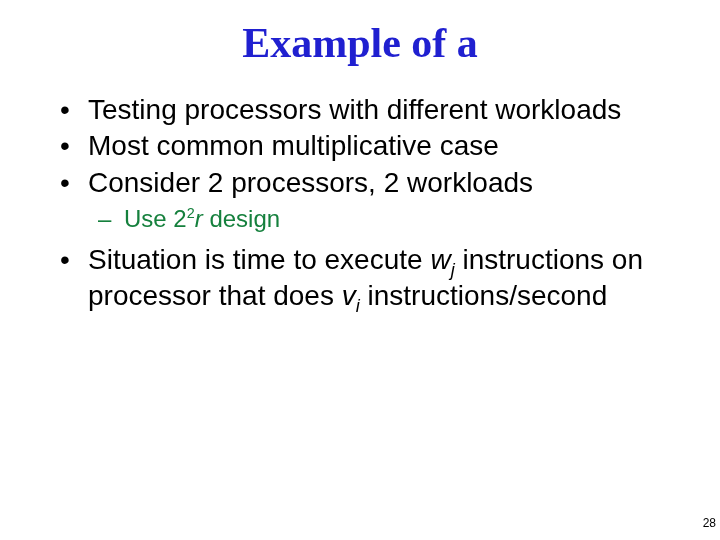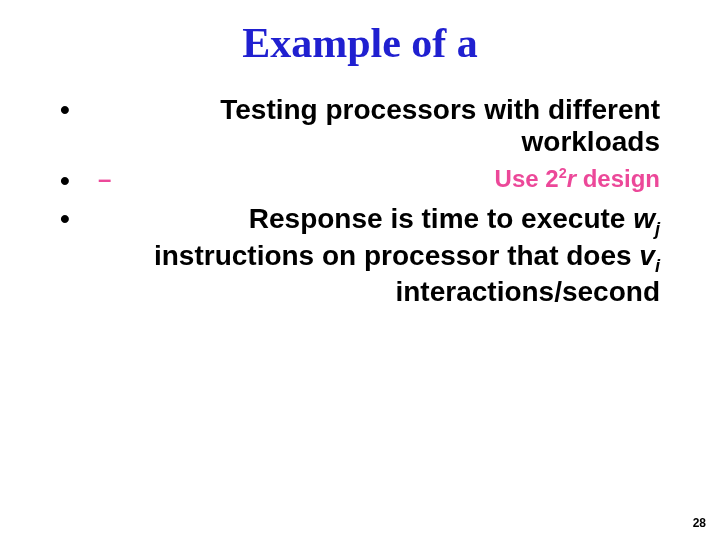--- a/index.html
+++ b/index.html
@@ -1,65 +1,67 @@
 <!DOCTYPE html>
 <html><head>
 <meta charset="utf-8">
 <style>
-  * { margin: 0; padding: 0; box-sizing: border-box; font-weight: bold; }
+  * { margin: 0; padding: 0; box-sizing: border-box; }
   html, body { width: 720px; height: 540px; background: #fff; font-family: Arial, Helvetica, sans-serif; }
   .slide { width: 720px; height: 540px; position: relative; padding: 20px 60px 40px 60px; }
   .title {
     font-family: "Comic Sans MS", "Comic Sans", cursive;
     font-weight: bold;
     color: #2020d0;
     font-size: 42px;
     text-align: center;
     line-height: 1.1;
     margin-bottom: 28px;
   }
-  ul.level1 { list-style: none; padding-left: 28px; text-align: right; }
+  ul.level1 { list-style: none; padding-left: 28px; }
   ul.level1 > li { position: relative; color: #000; font-size: 28px; line-height: 1.15; margin-bottom: 4px; }
   ul.level1 > li::before {
     content: "•";
     position: absolute;
     left: -28px;
     top: 0;
     font-size: 28px;
   }
   ul.level2 { list-style: none; padding-left: 36px; margin-top: 6px; margin-bottom: 10px; }
-  ul.level2 > li { position: relative; color: #ec4899; font-size: 24px; line-height: 1.2; }
+  ul.level2 > li { position: relative; color: #15803d; font-size: 24px; line-height: 1.2; }
   ul.level2 > li::before {
     content: "–";
     position: absolute;
     left: -26px;
     top: 0;
     font-size: 24px;
   }
   .sup { font-size: 0.6em; vertical-align: super; font-style: normal; }
   .sub { font-size: 0.65em; vertical-align: sub; font-style: italic; }
   .ital { font-style: italic; }
-  .pagenum { position: absolute; right: 14px; bottom: 10px; font-size: 12px; color: #000; }
+  .pagenum { position: absolute; right: 4px; bottom: 10px; font-size: 12px; color: #000; }
 </style>
 </head>
 <body>
 
 <div class="slide">
   <h1 class="title">
     <span>Example of a</span><br>
   </h1>
 
   <ul class="level1">
     <li><span>Testing processors with different workloads</span></li>
+    <li><span>Most common multiplicative case</span></li>
     <li>
+      <span>Consider 2 processors, 2 workloads</span>
       <ul class="level2">
         <li>
           <span>Use 2</span><span class="sup">2</span><span class="ital">r</span><span> design</span>
         </li>
       </ul>
     </li>
     <li>
-      <span>Response is time to execute </span><span class="ital">w</span><span class="sub">j</span><span> instructions on processor that does </span><span class="ital">v</span><span class="sub">i</span><span> interactions/second</span>
+      <span>Situation is time to execute </span><span class="ital">w</span><span class="sub">j</span><span> instructions on processor that does </span><span class="ital">v</span><span class="sub">i</span><span> instructions/second</span>
     </li>
   </ul>
 
   <div class="pagenum">28</div>
 </div>
 
 </body></html>

